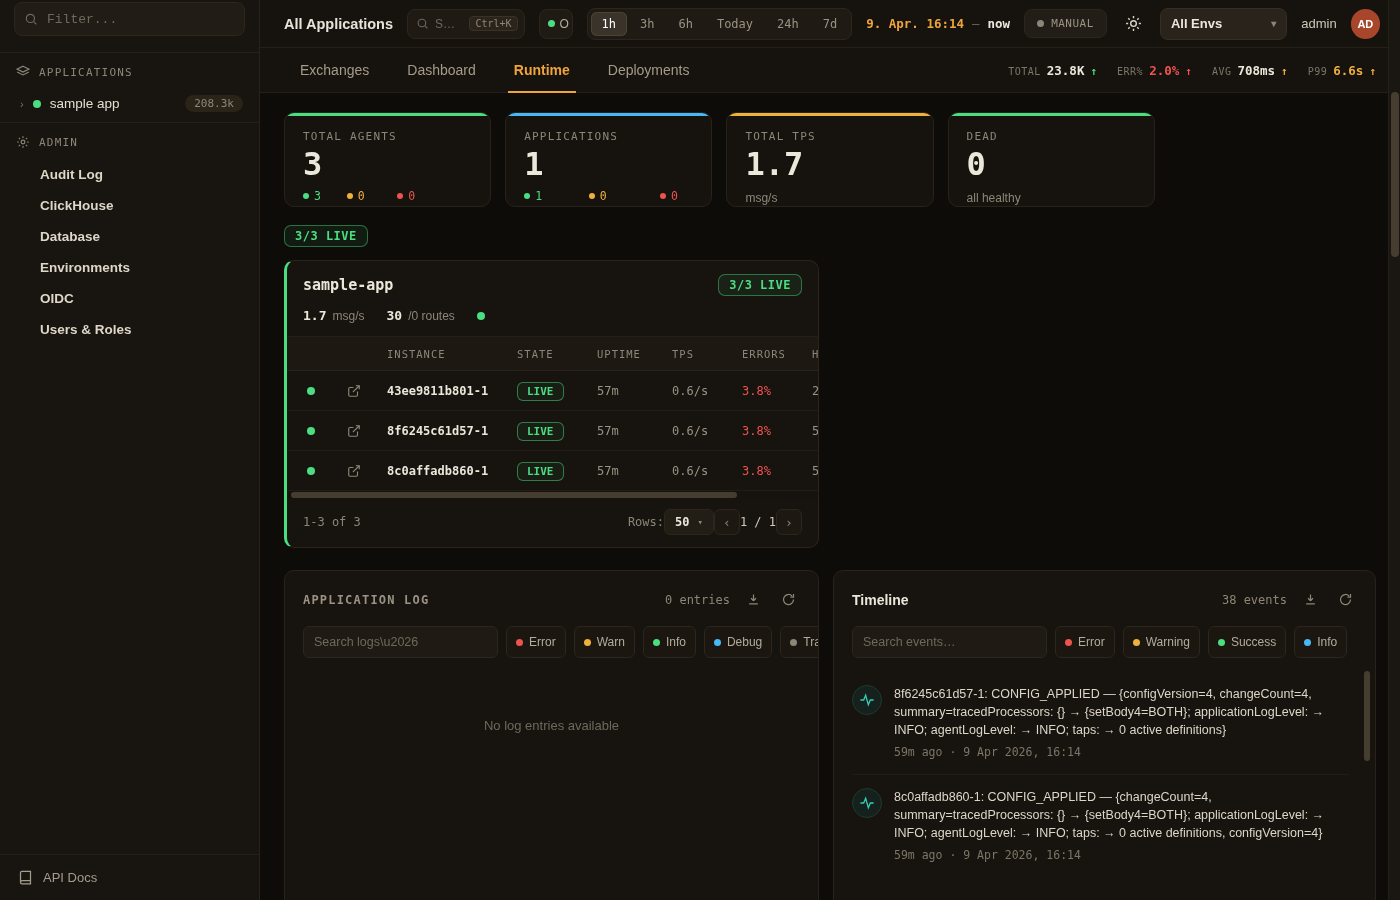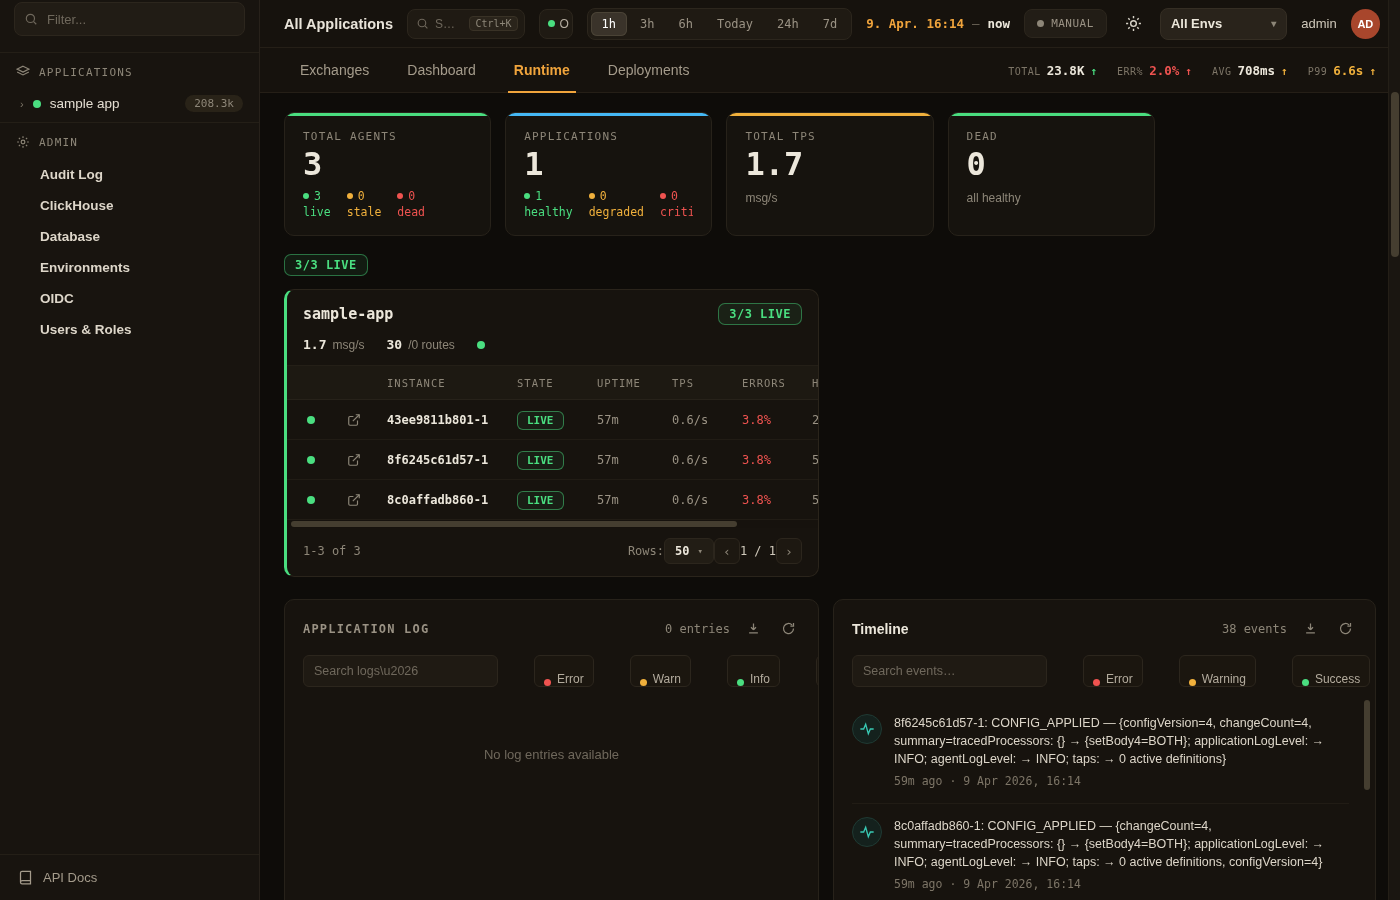--- a/index.html
+++ b/index.html
@@ -9,21 +9,21 @@
 .page { display:flex; width:1400px; height:900px; position:relative; }
 
 
 .sidebar { width:260px; flex-shrink:0; background:#18140f; border-right:1px solid #27211a; display:flex; flex-direction:column; }
 .sb-header { display:flex; align-items:center; gap:10px; padding:14px 14px 16px; position:relative; }
 .logo-circle { width:36px; height:36px; border-radius:50%; background:#2b1f10; border:2px solid var(--orange); display:flex; align-items:center; justify-content:center; flex-shrink:0; }
 .logo-text { font-family:"DejaVu Sans Mono",monospace; font-weight:bold; color:var(--orange); font-size:16px; white-space:nowrap; }
 .logo-ver { color:#7d7567; font-size:12px; font-weight:normal; margin-left:5px; }
 .collapse-btn { position:absolute; right:10px; top:8px; background:none; border:none; color:#7d7567; font-size:17px; cursor:pointer; }
 .sb-filter { margin:2px 14px 16px; position:relative; }
-.sb-filter input { width:100%; height:34px; background:#211c15; border:1px solid #2c261d; border-radius:8px; color:#b5ada0; padding:0 10px 0 32px; font-size:13px; outline:none; }
+.sb-filter input { width:100%; height:34px; background:#211c15; border:1px solid #2c261d; border-radius:8px; color:#b5ada0; padding:0 10px 0 32px; font-size:13px; outline:none;font-family:Liberation Mono, monospace; }
 .sb-filter input::placeholder { color:#6f685c; }
 .sb-filter .s-icon { position:absolute; left:10px; top:10px; display:flex; }
 .sb-section { display:flex; align-items:center; gap:9px; padding:12px 16px 8px; color:#8d8678; font-family:"DejaVu Sans Mono",monospace; font-size:11px; letter-spacing:1.2px; border-top:1px solid #241f17; }
 .sb-app-row { display:flex; align-items:center; gap:9px; padding:8px 16px 10px 20px; cursor:pointer; }
 .chev { color:#7d7567; font-size:11px; }
 .dot { width:8px; height:8px; border-radius:50%; display:inline-block; flex-shrink:0; }
 .dot.sm { width:7px; height:7px; }
 .bg-green { background:var(--green); } .bg-amber { background:var(--amber); } .bg-red { background:var(--red); }
 .bg-blue { background:var(--blue); } .bg-gray { background:#8d8678; }
 .c-green { color:var(--green); } .c-amber { color:var(--amber); } .c-red { color:var(--red); } .c-white { color:#ece7db; }
@@ -65,21 +65,21 @@
 .tab.active::after { content:""; position:absolute; left:10px; right:10px; bottom:-1px; height:2px; background:var(--orange); }
 .tab-stats { margin-left:auto; display:flex; gap:20px; align-items:center; }
 .stat-pair { display:flex; gap:6px; align-items:baseline; font-family:"DejaVu Sans Mono",monospace; white-space:nowrap; }
 .stat-label { font-size:10px; color:#7d7567; letter-spacing:0.5px; }
 .stat-value { font-size:12.5px; font-weight:bold; }
 .arrow { font-size:11px; font-weight:bold; }
 
 
 .content { flex:1; padding:19px 24px; overflow:hidden; }
 .stat-cards { display:grid; grid-template-columns:repeat(5,1fr); gap:14px; }
-.stat-card { background:#16130e; border:1px solid #27221a; border-radius:10px; height:124px; padding:17px 18px 12px; position:relative; overflow:hidden; }
+.stat-card { background:#16130e; border:1px solid #27221a; border-radius:10px; height:95px; padding:17px 18px 12px; position:relative; overflow:hidden; }
 .card-accent { position:absolute; top:0; left:0; right:0; height:3px; }
 .card-title { font-family:"DejaVu Sans Mono",monospace; font-size:11px; letter-spacing:1.2px; color:#8d8678; }
 .card-value { font-family:"DejaVu Sans Mono",monospace; font-size:32px; font-weight:bold; margin-top:4px; line-height:1.1; }
 .card-sub { font-size:12px; color:#8d8678; margin-top:9px; }
 .card-breakdown { display:flex; gap:16px; margin-top:7px; overflow:hidden; }
 .bd-item { font-family:"DejaVu Sans Mono",monospace; font-size:11.5px; display:flex; flex-direction:column; gap:2px; white-space:nowrap; }
 .bd-top { display:flex; align-items:center; gap:5px; }
 .bd-dot { width:6px; height:6px; border-radius:50%; }
 
 .live-row { margin:18px 0 13px; }
@@ -113,21 +113,21 @@
 .panel { background:#17130e; border:1px solid #27221a; border-radius:10px; overflow:hidden; position:relative; }
 .panel.log { width:535px; flex-shrink:0; }
 .panel.timeline { flex:1; }
 .panel-header { display:flex; align-items:center; padding:17px 18px 13px; gap:12px; }
 .panel-title-caps { font-family:"DejaVu Sans Mono",monospace; font-size:12px; letter-spacing:1.2px; color:#9a9284; font-weight:bold; }
 .panel-title { font-size:14px; font-weight:bold; color:#ece7db; }
 .panel-count { margin-left:auto; font-family:"DejaVu Sans Mono",monospace; font-size:12px; color:#8d8678; }
 .filter-row { display:flex; gap:8px; padding:2px 18px 12px; }
 .search-input { width:195px; height:32px; background:#1f1a13; border:1px solid #2c261d; border-radius:6px; color:#b5ada0; padding:0 10px; font-size:12.5px; outline:none; flex-shrink:0; }
 .search-input::placeholder { color:#6f685c; }
-.chip { display:flex; align-items:flex-end; gap:6px; border:1px solid #2c261d; background:#1b160f; border-radius:6px; padding:0 9px; height:32px; font-size:12px; color:#b3ab9d; cursor:pointer; white-space:nowrap;margin-left:28px; }
+.chip { display:flex; align-items:center; gap:6px; border:1px solid #2c261d; background:#1b160f; border-radius:6px; padding:0 9px; height:32px; font-size:12px; color:#b3ab9d; cursor:pointer; white-space:nowrap; }
 .empty-state { text-align:center; color:#6f685c; font-size:13px; padding:48px 0; }
 .events { padding:2px 26px 0 18px; overflow:hidden; }
 .event { display:flex; gap:12px; padding:13px 0; }
 .event + .event { border-top:1px solid #211c15; }
 .event-icon { width:30px; height:30px; border-radius:50%; background:#14211d; border:1px solid #1f3a33; display:flex; align-items:center; justify-content:center; flex-shrink:0; }
 .event-body { font-size:12.5px; line-height:1.45; color:#ddd6c9; }
 .event-time { margin-top:5px; font-family:"DejaVu Sans Mono",monospace; font-size:11.5px; color:#7d7567; }
 .v-thumb { position:absolute; right:5px; top:100px; width:6px; height:90px; background:#453e30; border-radius:3px; cursor:pointer; }
 
 

